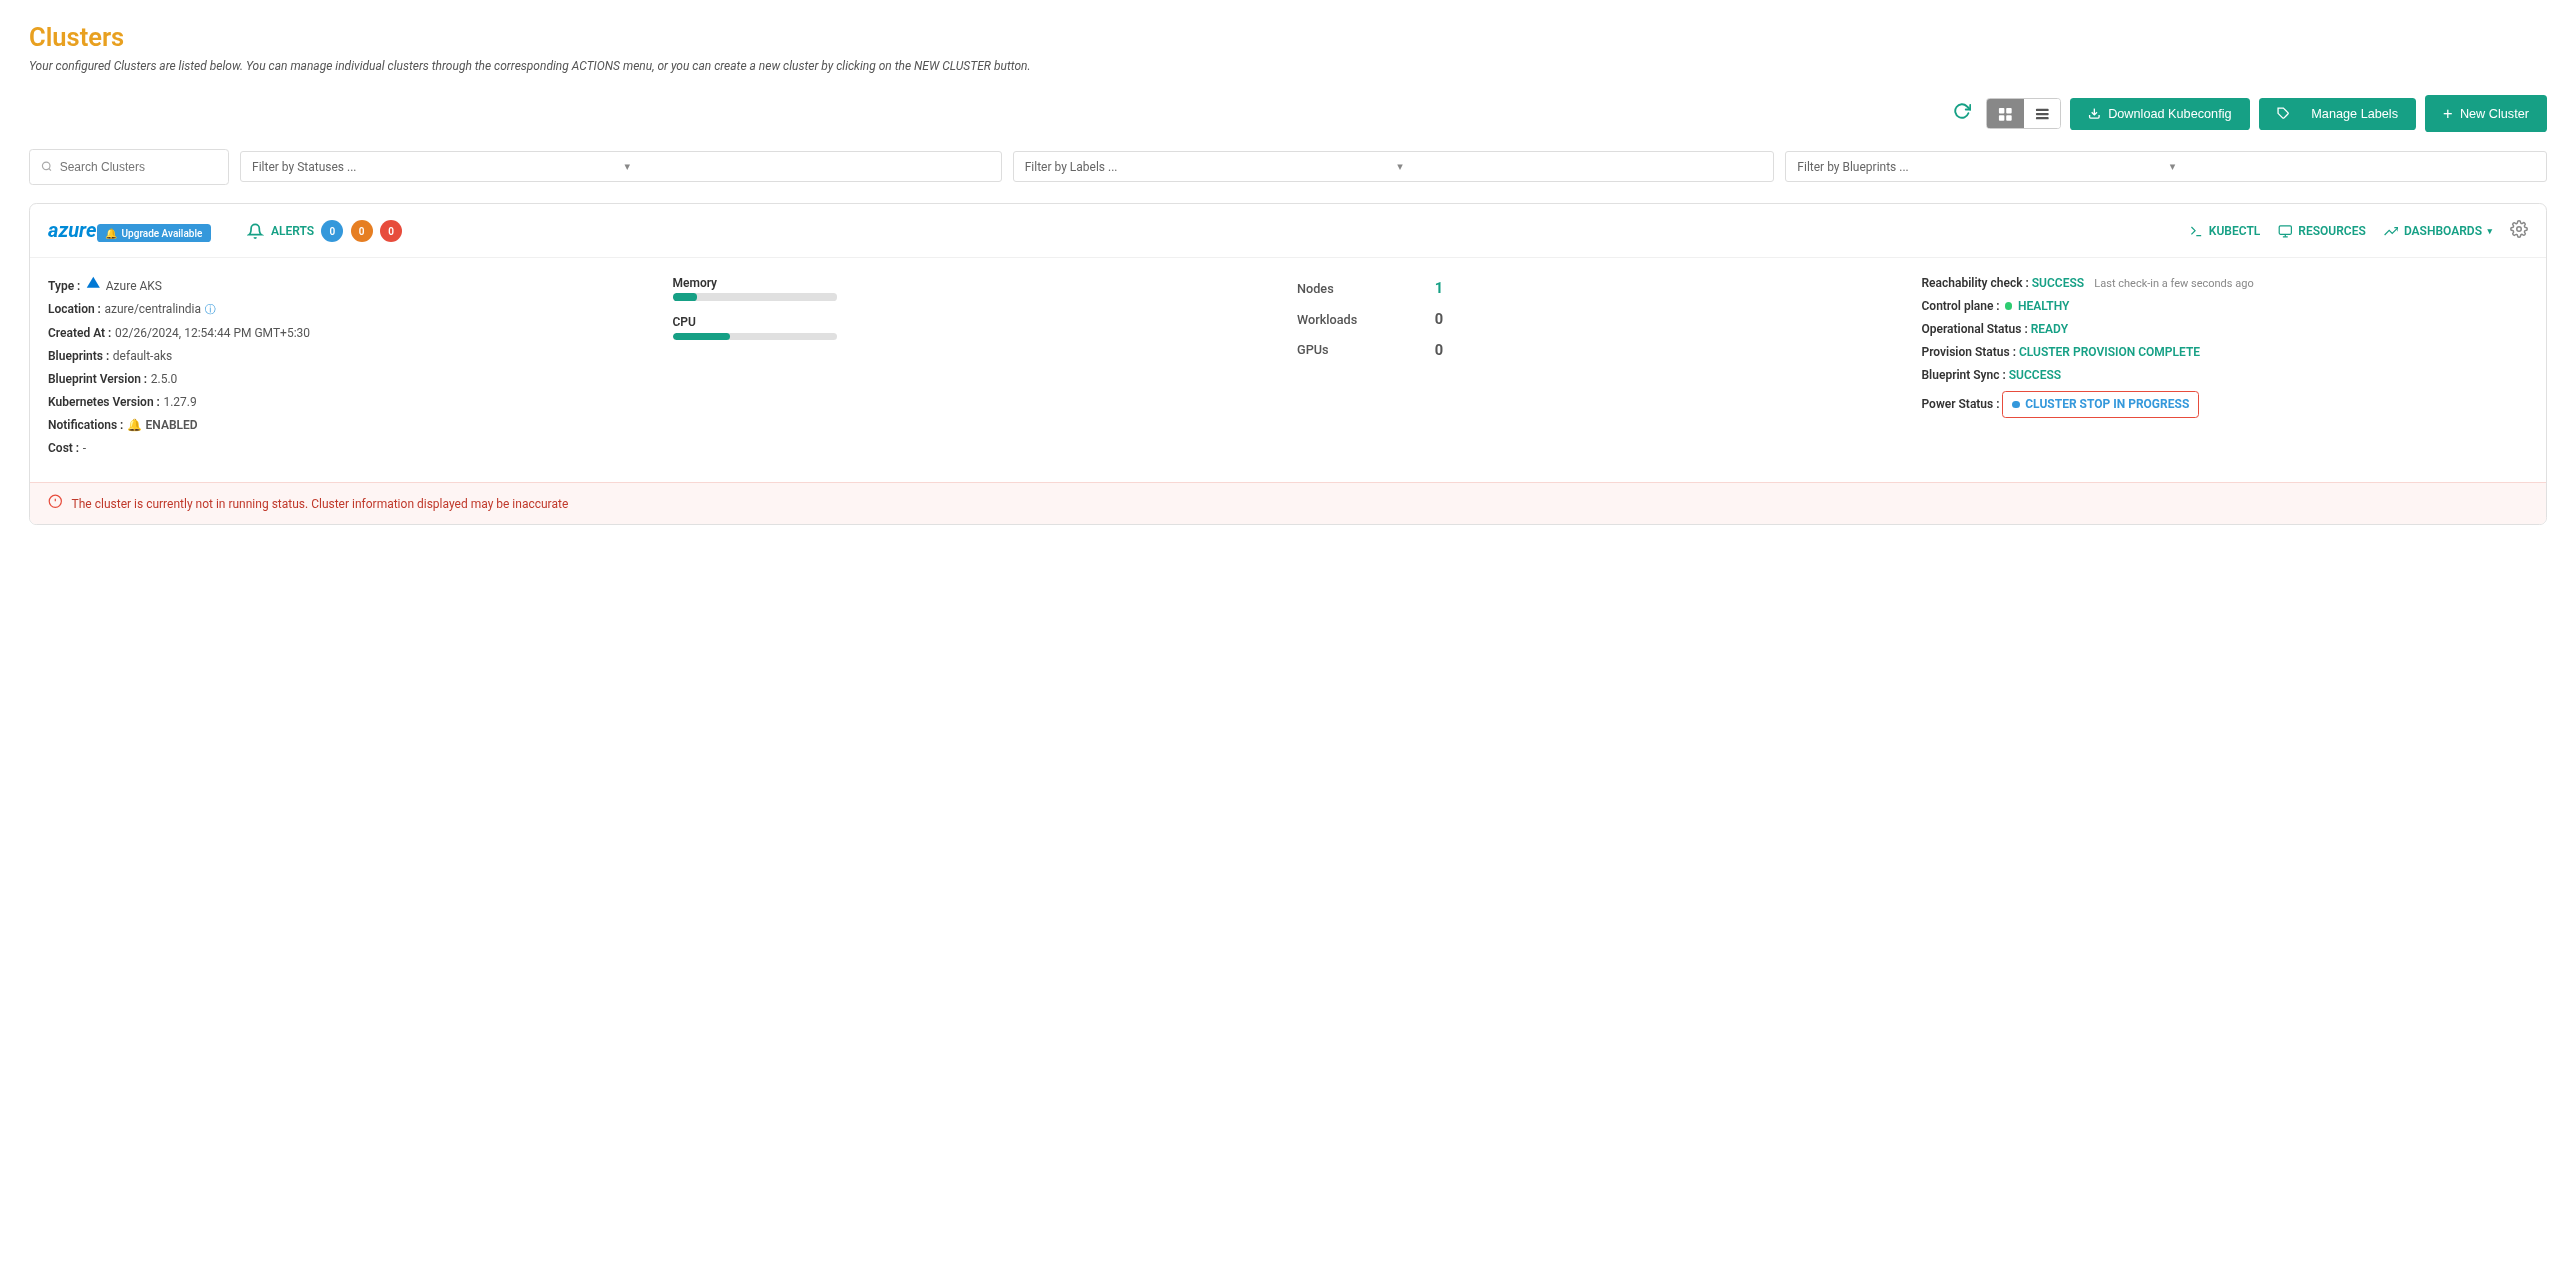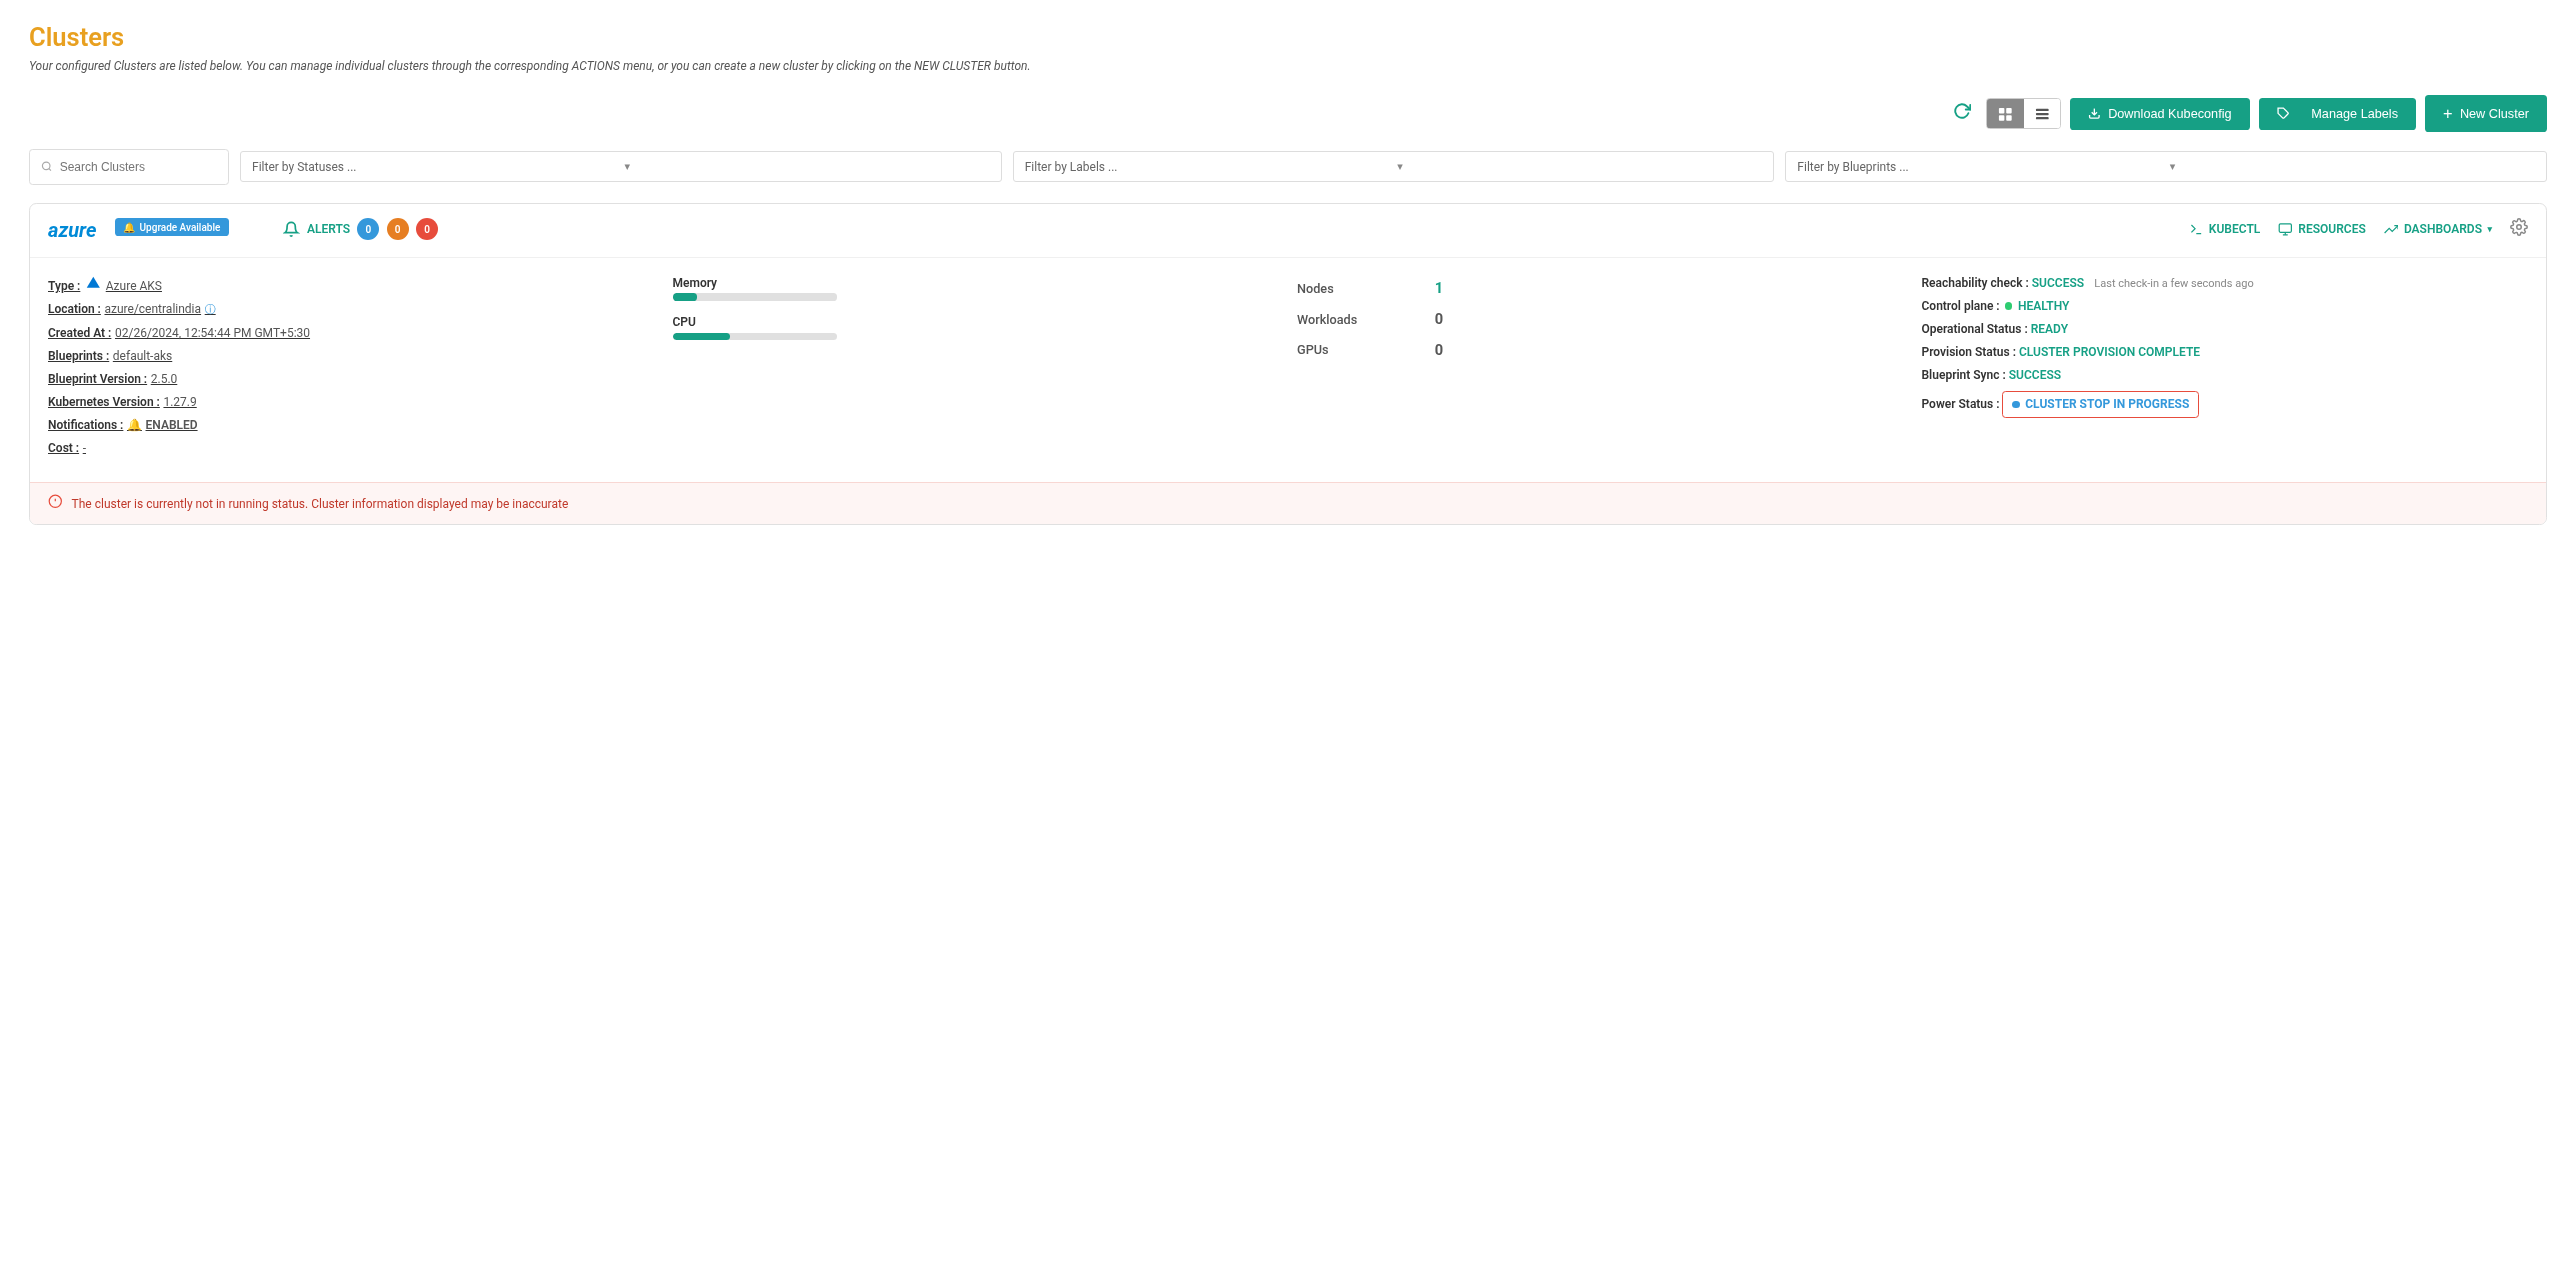--- a/index.html
+++ b/index.html
@@ -142,24 +142,24 @@
     .chevron { color: #888; font-size: 11px; }
     .cluster-card {
       border: 0.9px solid #e0e0e0;
       border-radius: 7.3px;
       background: #fff;
       margin-bottom: 14.6px;
       overflow: hidden;
     }
     .cluster-header {
       display: flex;
-      align-items: flex-start;
+      align-items: flex-end;
       padding: 14.6px 18px;
       border-bottom: 0.9px solid #f0f0f0;
-      gap: 18px;
+      gap: 0;
     }
     .cluster-logo {
       color: #008ad7;
       font-size: 20px;
       font-weight: 700;
       font-style: italic;
     }
     .upgrade-badge {
       background: #3498db;
       color: #fff;
@@ -223,21 +223,20 @@
       gap: 18px;
     }
     .info-col {}
     .info-row {
       margin-bottom: 9px;
       font-size: 12px;
       display: flex;
       align-items: baseline;
       gap: 3.6px;
       flex-wrap: wrap;
-      text-decoration: underline;
     }
     .info-label { font-weight: 600; color: #333; }
     .info-value { color: #555; }
     .metrics-col {}
     .metric-row {
       margin-bottom: 14.6px;
     }
     .metric-label {
       font-size: 12px;
       font-weight: 600;

